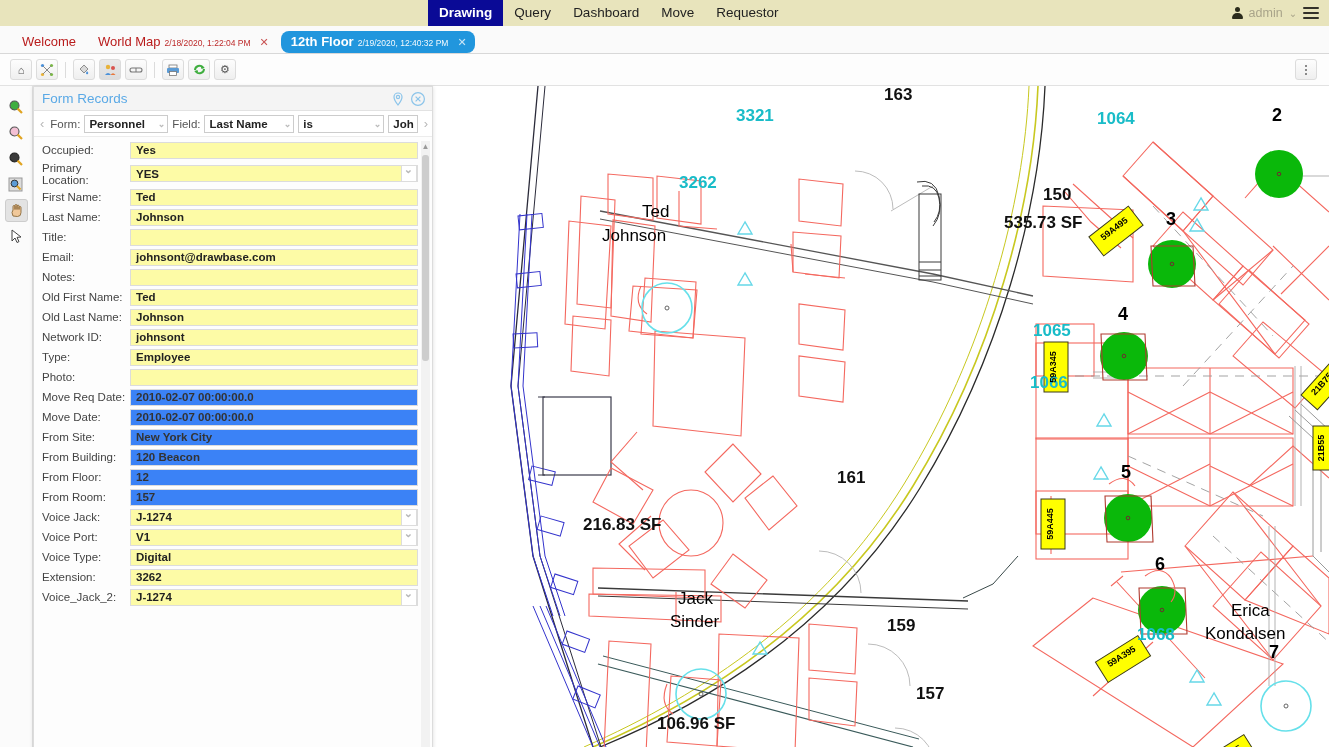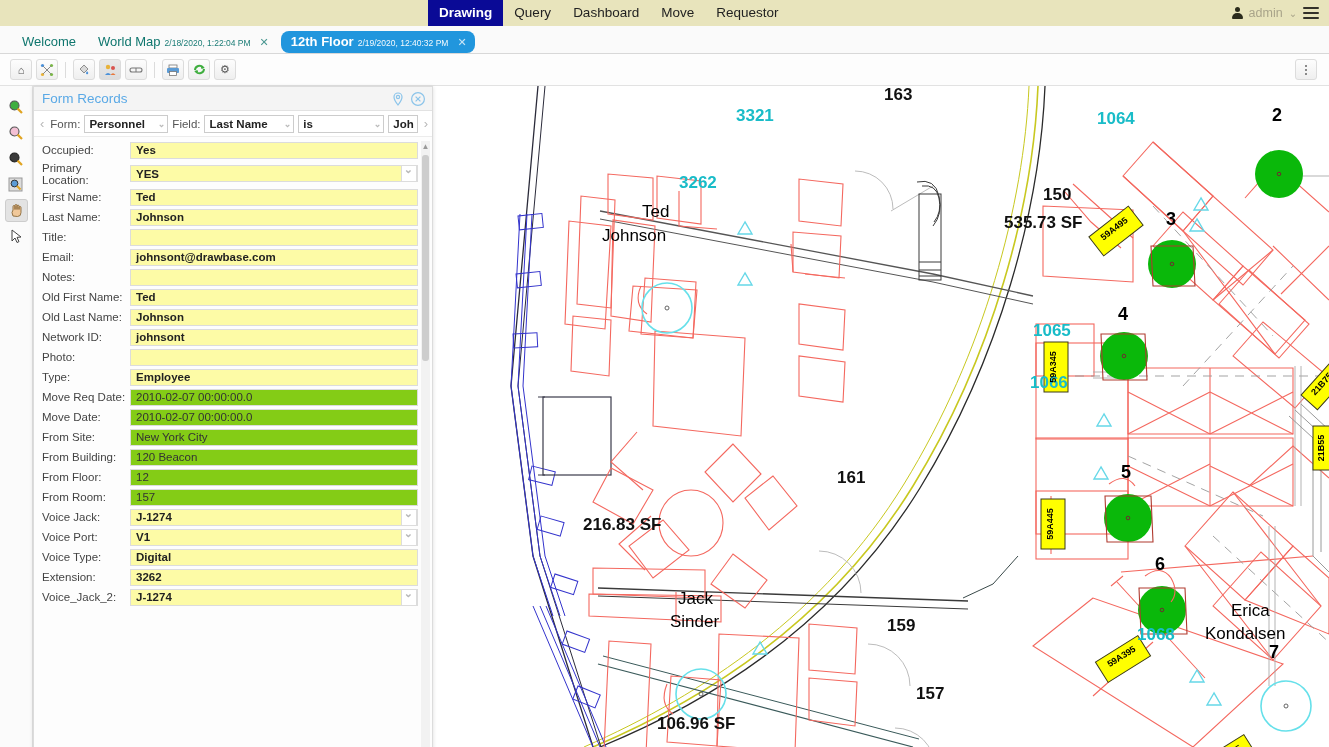--- a/index.html
+++ b/index.html
@@ -63,21 +63,21 @@
     background: #fafafa;
     border-bottom: 1px solid #d8d8d8;
     display: flex; align-items: flex-end;
     padding-left: 12px;
   }
   .tab {
     display: flex; align-items: baseline;
     height: 22px; padding: 3px 8px 0 10px;
     margin-right: 4px;
     white-space: nowrap; cursor: pointer;
-    color: #0f766e;
+    color: #b91c1c;
   }
   .tab.selected { background: #2196dd; color: #fff; border-radius: 8px; }
   .tab .tab-title { font-size: 13px; font-weight: normal; }
   .tab.selected .tab-title { font-weight: bold; }
   .tab .tab-time { font-size: 8.5px; margin-left: 4px; opacity: 0.95; }
   .tab .tab-close { font-size: 11px; margin-left: 9px; opacity: 0.75; }
 
   
   #toolbar {
     position: absolute; left: 0; top: 54px;
@@ -180,21 +180,21 @@
   }
   .field-input {
     flex: 1 1 auto; height: 17px;
     border: 1px solid #dcdcdc;
     background: #fdfba6;
     font-size: 11.5px; color: #222;
     padding: 0 0 0 5px;
     display: flex; align-items: center; font-weight: bold;
     position: relative;
   }
-  .field-input.readonly { background: #84cc16; font-weight: normal; color: #333; }
+  .field-input.readonly { background: #3b82f6; font-weight: bold; color: #333; }
   .field-input.select::after {
     content: "⌄"; position: absolute; right: 4px; top: -3px;
     color: #b8b8b8; font-size: 11px;
   }
   .field-input.select { padding-right: 18px; }
   .field-input.select .sel-box {
     position: absolute; right: 0; top: -1px; bottom: -1px; width: 16px;
     background: #fff; border: 1px solid #dcdcdc;
   }
   #fields-scrollbar {
@@ -756,27 +756,27 @@
       <div class="field-label">Old Last Name:</div>
       <div class="field-input">Johnson</div>
     </div>
 
     <div class="field-row">
       <div class="field-label">Network ID:</div>
       <div class="field-input">johnsont</div>
     </div>
 
     <div class="field-row">
+      <div class="field-label">Type:</div>
+      <div class="field-input">Employee</div>
+    </div>
+
+    <div class="field-row">
       <div class="field-label">Photo:</div>
       <div class="field-input"></div>
-    </div>
-
-    <div class="field-row">
-      <div class="field-label">Type:</div>
-      <div class="field-input">Employee</div>
     </div>
 
     <div class="field-row">
       <div class="field-label">Move Req Date:</div>
       <div class="field-input readonly">2010-02-07 00:00:00.0</div>
     </div>
 
     <div class="field-row">
       <div class="field-label">Move Date:</div>
       <div class="field-input readonly">2010-02-07 00:00:00.0</div>

